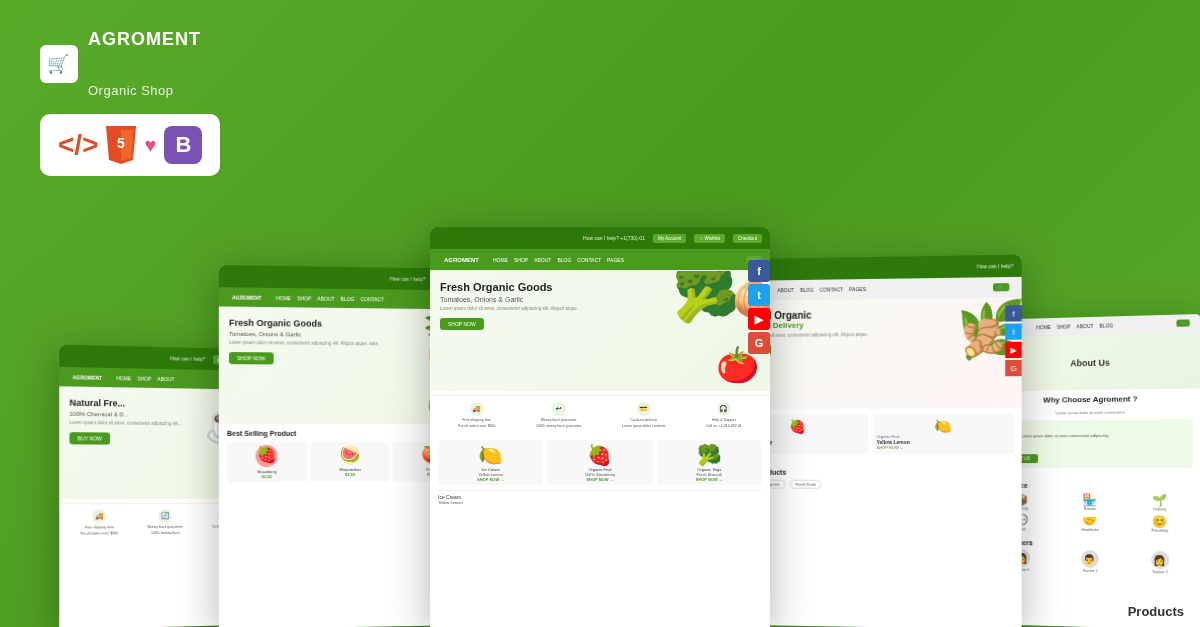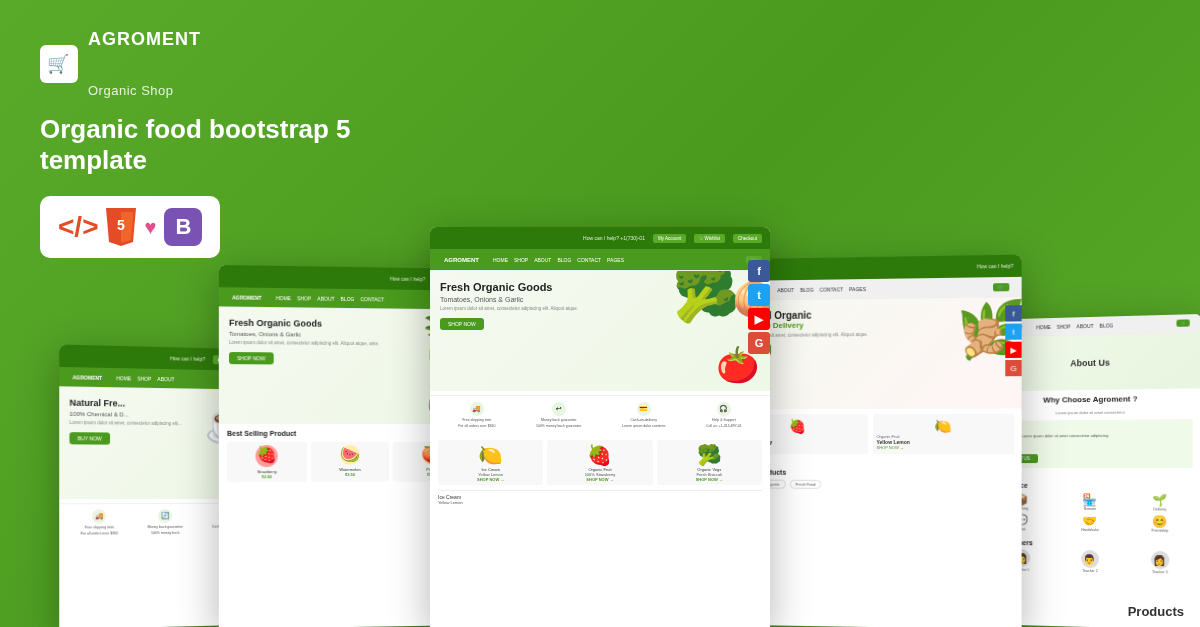--- a/index.html
+++ b/index.html
@@ -519,21 +519,20 @@
     <div class="brand-logo">
       <div class="brand-icon">
         <span>🛒</span>
       </div>
       <div class="brand-text">
         <span class="brand-name">AGROMENT</span>
         <span class="brand-tagline">Organic Shop</span>
       </div>
     </div>
 
-    <h1 class="main-heading">Organic food bootstrap 5 template</h1>
 
     <div class="tech-badges">
       <div class="html5-badge">
         <span class="html5-icon">&lt;/&gt;</span>
         <svg width="30" height="38" viewBox="0 0 30 38">
           <polygon points="0,0 30,0 27,34 15,38 3,34" fill="#e34c26"></polygon>
           <polygon points="15,4 15,35 25,32 27.5,4" fill="#ef652a"></polygon>
           <text x="15" y="22" text-anchor="middle" fill="white" font-size="14" font-weight="900" font-family="Arial">5</text>
         </svg>
         <span class="heart-icon">♥</span>

